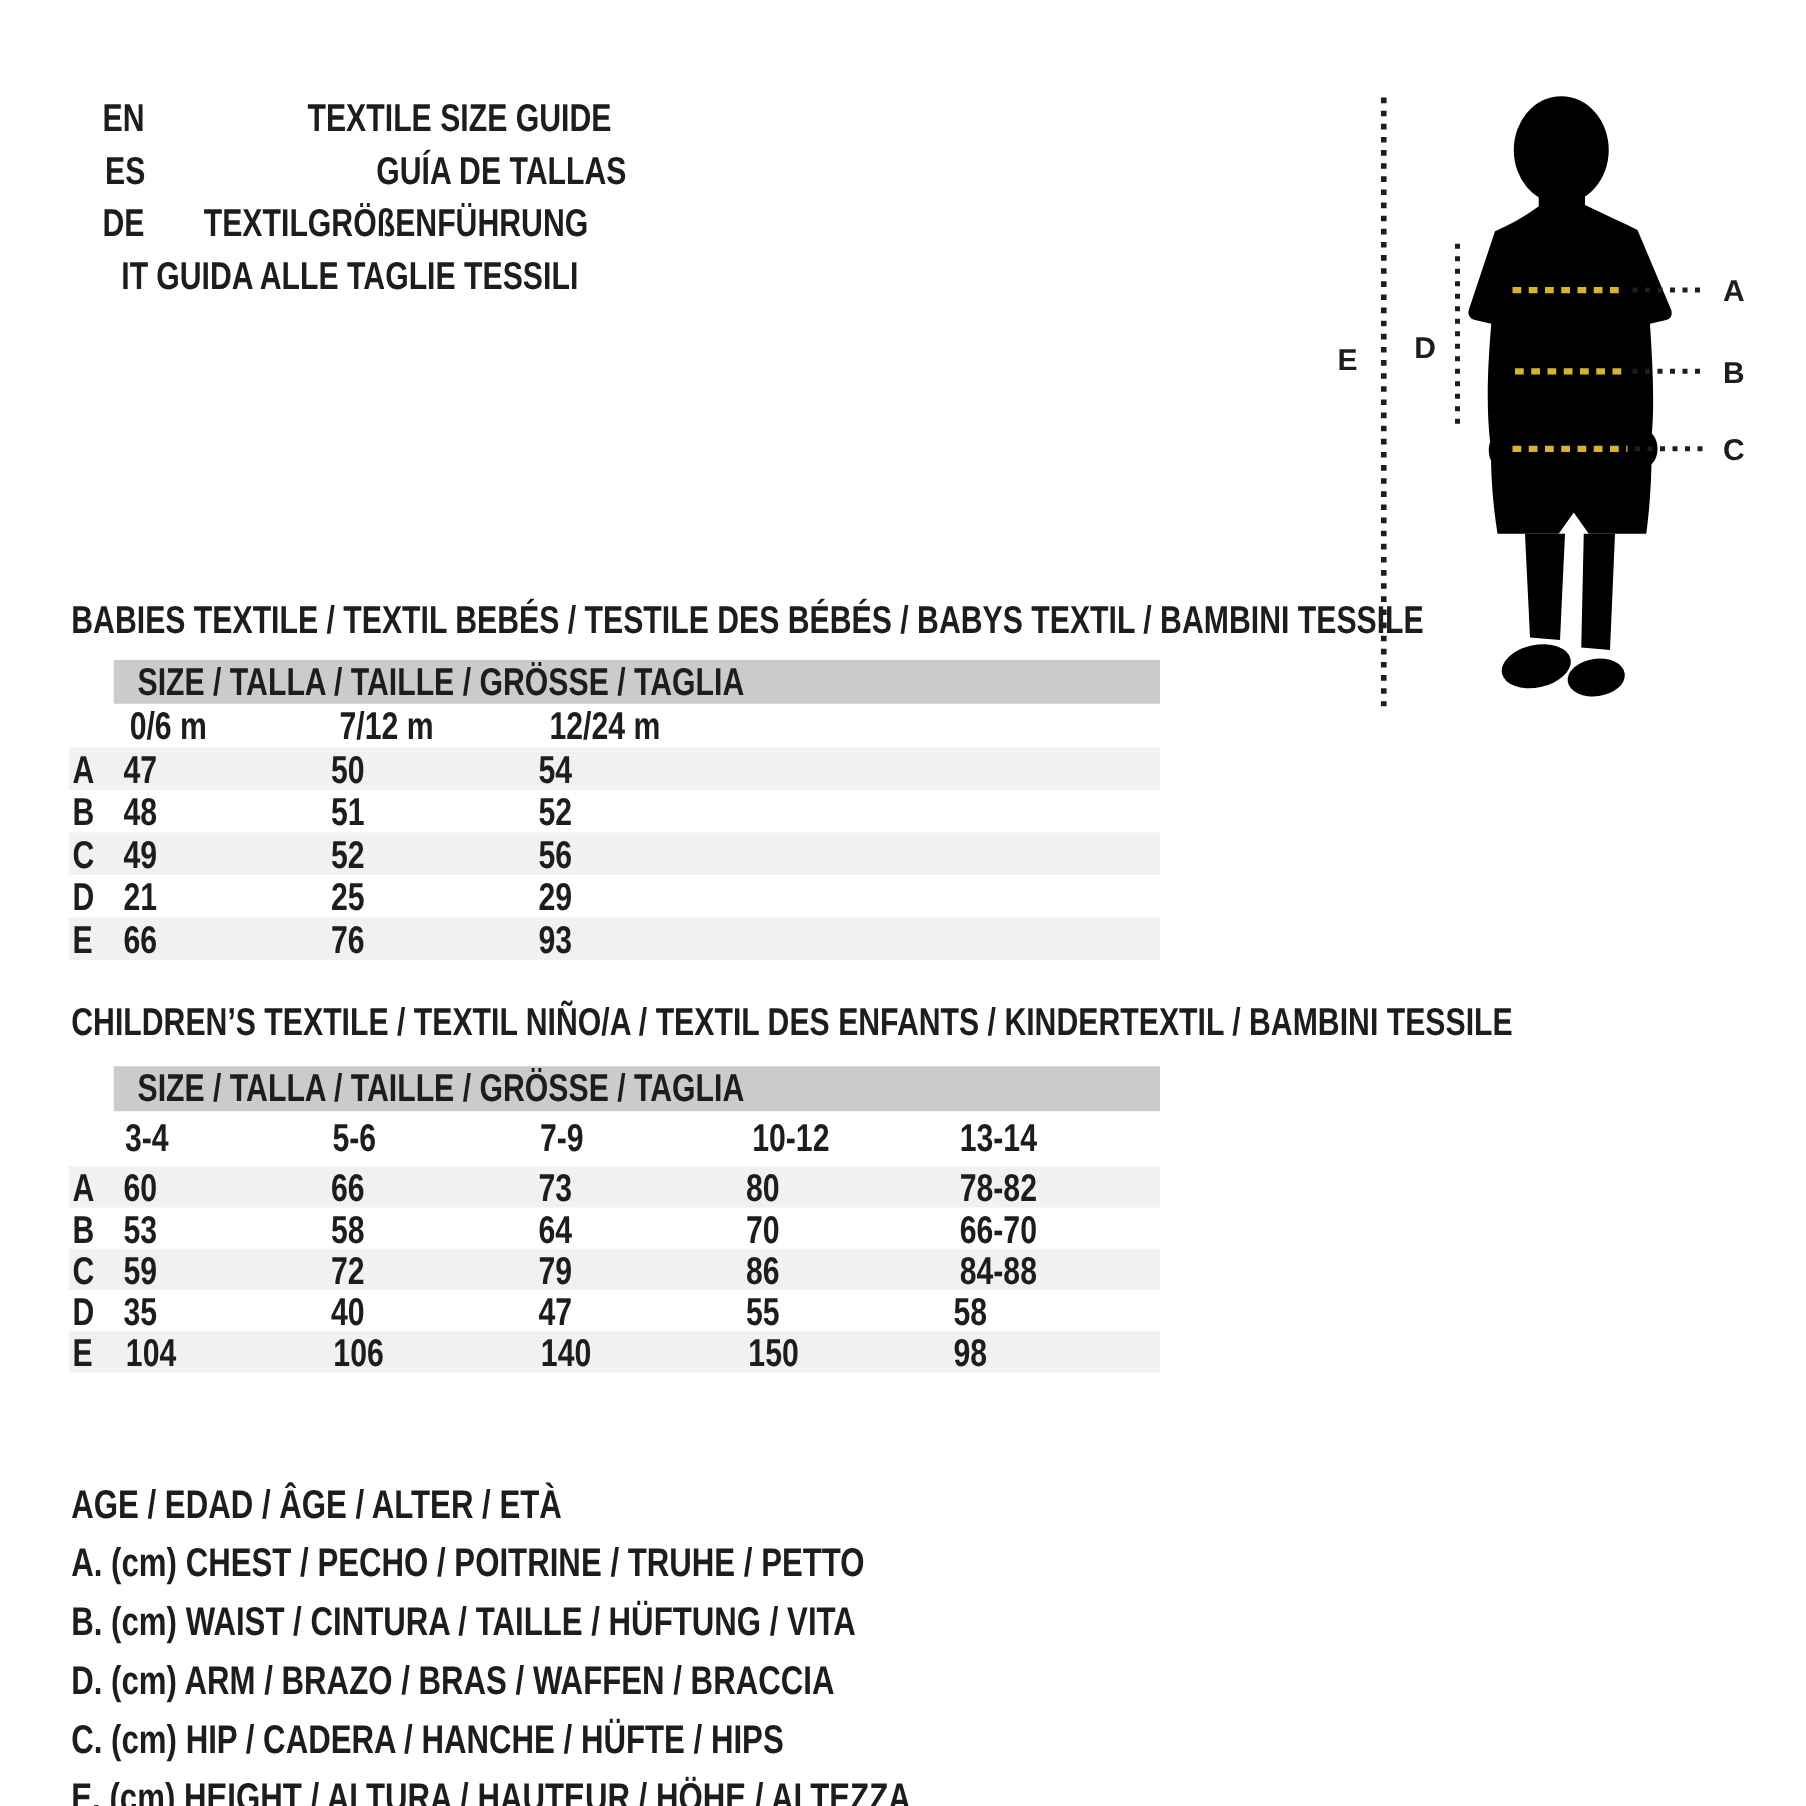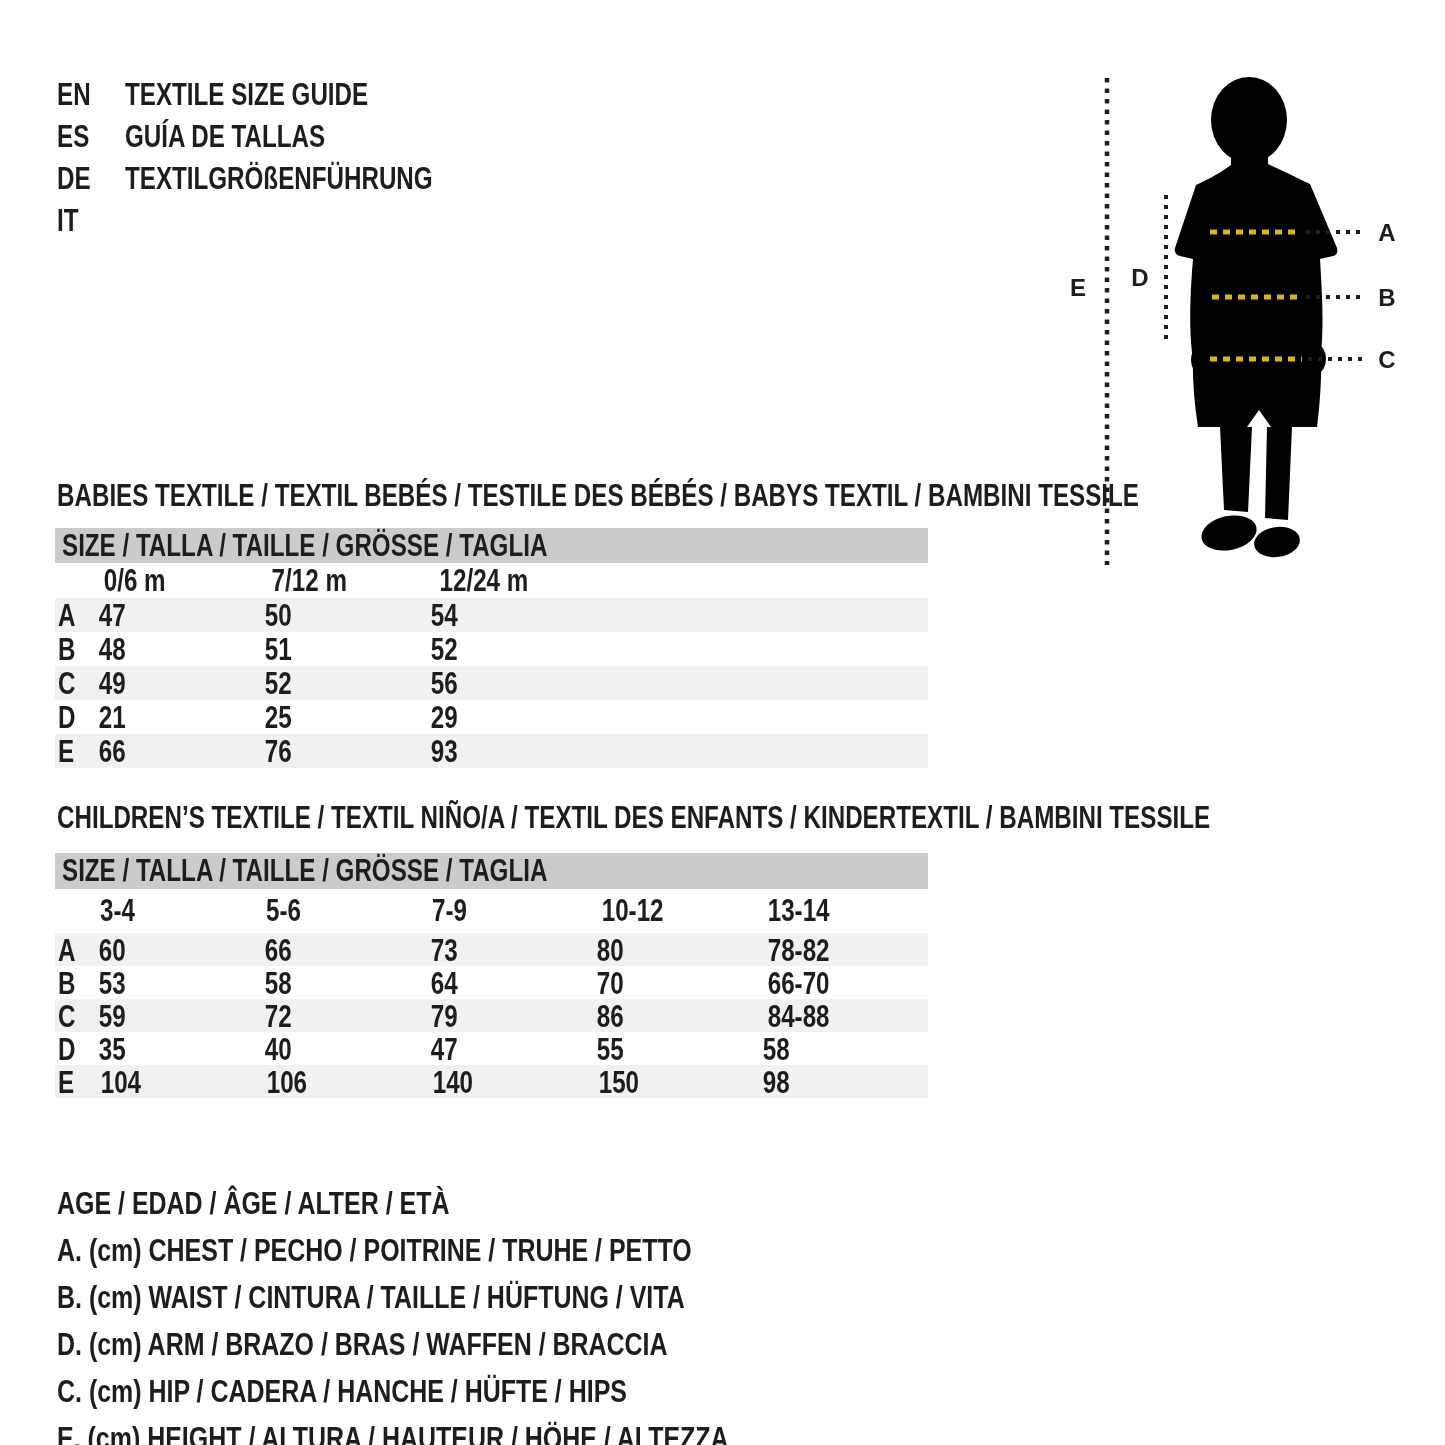--- a/index.html
+++ b/index.html
@@ -9,29 +9,29 @@
     font-family:"Liberation Sans","DejaVu Sans",sans-serif;
     color:var(--text-color, #1d1d1b);
     font-weight:700;
     overflow:hidden;
   }
   .cx { display:inline-block; white-space:nowrap; transform:scaleX(0.78); }
   .cx-l { transform-origin:0 50%; }
   .cx-c { transform-origin:50% 50%; }
 
   
-  .lang-header { position:absolute; left:57px; top:74px; font-size:31px; }
+  .lang-header { position:absolute; left:57px; top:74px; font-size:31px;text-align:right; }
   .lang-row { display:grid; grid-template-columns:68px auto; height:42px; align-items:center; }
 
   
   .section-heading { position:absolute; left:57px; font-size:31px; height:32px; line-height:32px; }
 
   
   .size-table { position:absolute; left:55px; width:873px; font-size:31px; }
-  .bar { background:var(--table-header-bg,#cbcbcb); display:flex; align-items:center; padding-left:7px; box-sizing:border-box; }
+  .bar { background:var(--table-header-bg,#cbcbcb); display:flex; align-items:center; padding-left:19px; box-sizing:border-box;margin-left:36px; }
   .trow { display:grid; grid-template-columns:40px 166px 166px 166px 166px 167px; align-items:center; }
   .trow .rlabel { padding-left:3px; }
   .trow .val { text-align:left; }
   .alt { background:var(--row-alt-bg,#f1f1f1); }
 
   
   .legend { position:absolute; left:57px; top:1140px; font-size:32px;margin-top:40px; }
   .legend-line { height:47px; line-height:47px; }
 
   
@@ -51,20 +51,21 @@
     <div class="lang-row">
       <span><span class="cx cx-l">ES</span></span>
       <span><span class="cx cx-l">GUÍA DE TALLAS</span></span>
     </div>
     <div class="lang-row">
       <span><span class="cx cx-l">DE</span></span>
       <span><span class="cx cx-l">TEXTILGRÖßENFÜHRUNG</span></span>
     </div>
     <div class="lang-row">
       <span><span class="cx cx-l">IT</span></span>
+      <span><span class="cx cx-l">GUIDA ALLE TAGLIE TESSILI</span></span>
     </div>
   </div>
 
   <svg class="figure" viewBox="0 0 405 540">
 
     <line x1="67" y1="18" x2="67" y2="505" style="stroke:var(--text-color,#1d1d1b)" stroke-width="4.5" stroke-dasharray="4.5 6"></line>
 
     <line x1="126" y1="135" x2="126" y2="283" style="stroke:var(--text-color,#1d1d1b)" stroke-width="4" stroke-dasharray="4 6"></line>
 
     <g style="fill:var(--silhouette,#000)">

